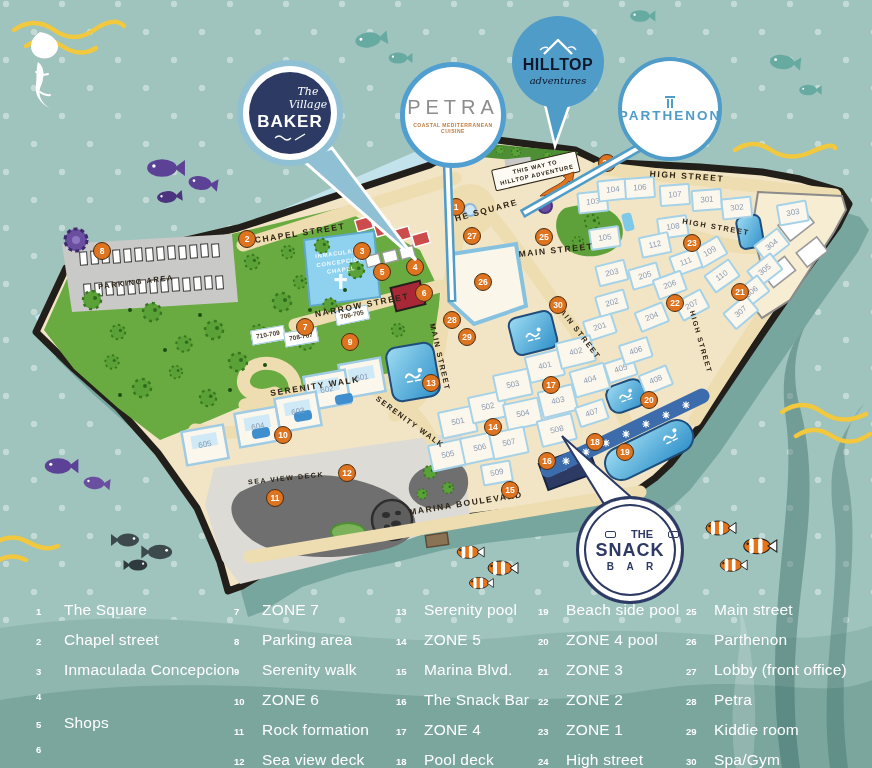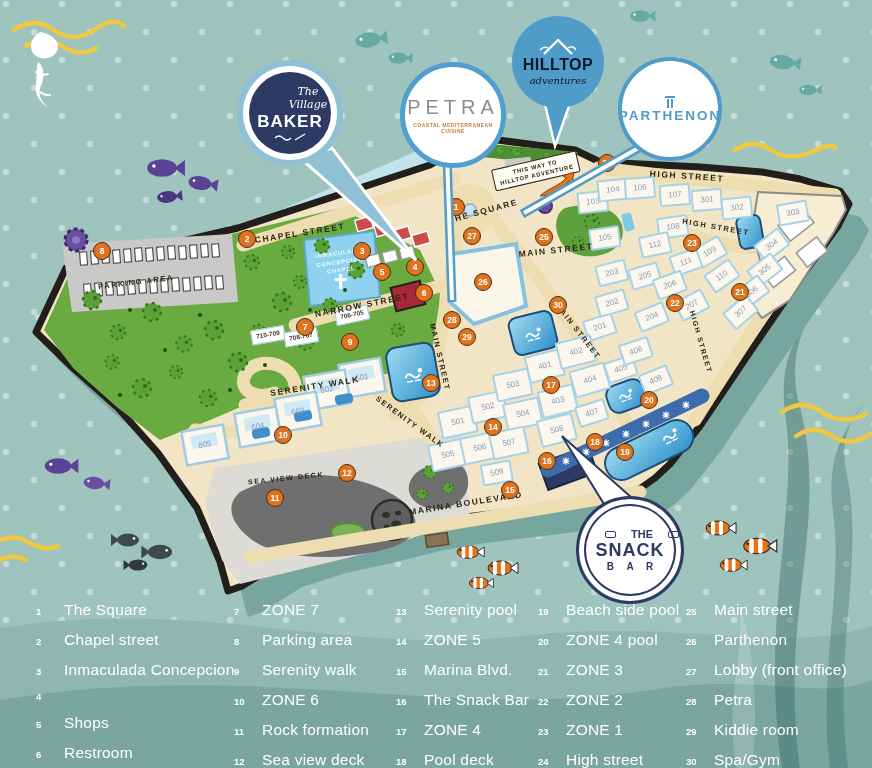--- a/index.html
+++ b/index.html
@@ -545,21 +545,20 @@
       </div>
     <div class="legend-item">
         <span class="lnum">4</span>
       </div>
     <div class="legend-item">
         <span class="lnum">5</span>
         <span class="llab">Shops</span>
       </div>
     <div class="legend-item">
         <span class="lnum">6</span>
-        <span class="llab">Restroom</span>
       </div>
   </div>
   <div class="legend-col" style="left:234px;top:601px">
     <div class="legend-item">
         <span class="lnum">7</span>
         <span class="llab">ZONE 7</span>
       </div>
     <div class="legend-item">
         <span class="lnum">8</span>
         <span class="llab">Parking area</span>

